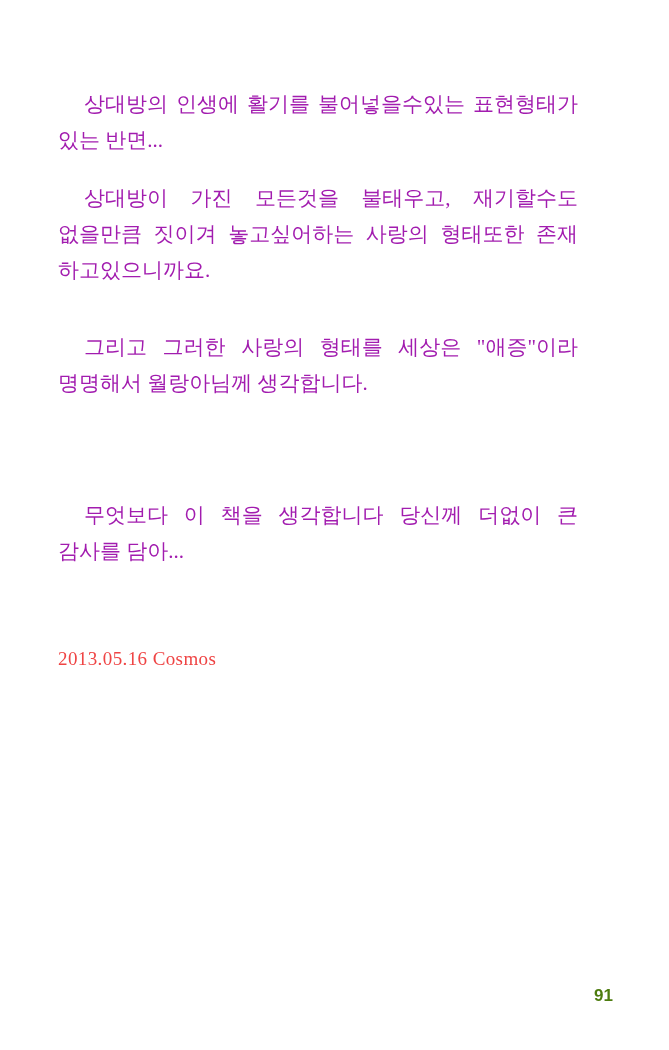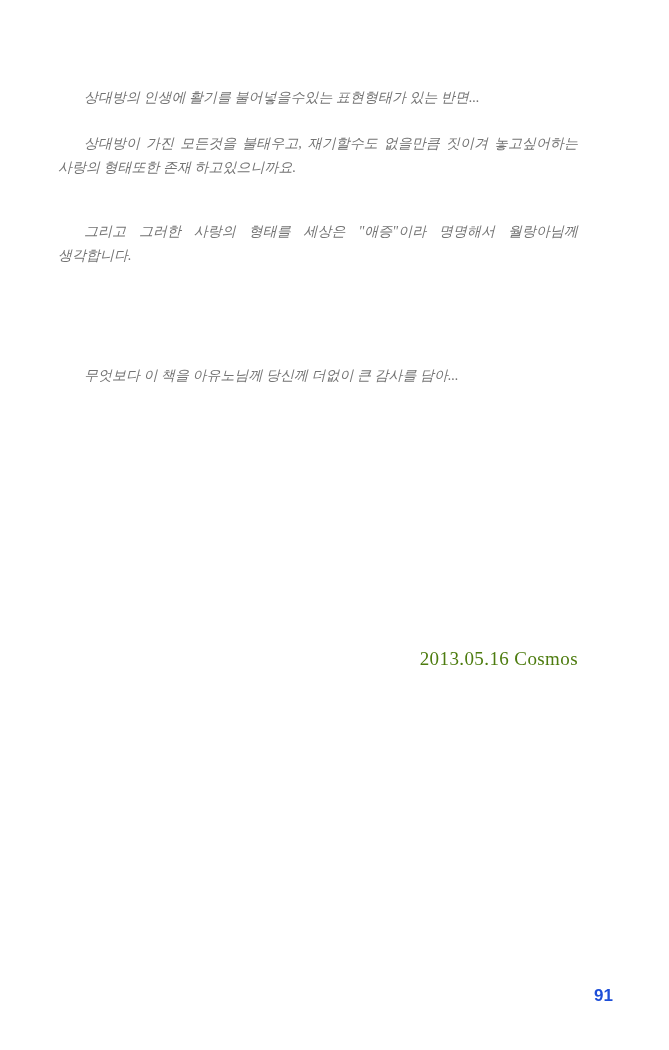--- a/index.html
+++ b/index.html
@@ -20,54 +20,52 @@
     inset: 0;
     padding: 0;
   }
   .content {
     position: absolute;
     left: 58px;
     top: 86px;
     width: 520px;
   }
   .para {
-    font-size: 14px;
+    font-size: 21px;
     line-height: 1.72;
     text-align: justify;
     text-justify: inter-word;
     margin: 0 0 0 0;
     word-break: keep-all;
-    color: #737373;
-    font-style: italic;
+    color: #a21caf;
   }
   .indent {
     text-indent: 26px;
   }
   .gap-sm { height: 22px; }
   .gap-md { height: 40px; }
   .gap-lg { height: 64px; }
   .gap-xl { height: 32px; }
   .signature {
     position: absolute;
     left: 58px;
     top: 648px;
     width: 520px;
-    text-align: right;
     font-size: 19px;
     letter-spacing: 0.4px;
-    color: #4d7c0f;
+    color: #ef4444;
   }
   .folio {
     position: absolute;
     right: 56px;
     bottom: 44px;
     font-size: 17px;
     font-family: "Liberation Sans", sans-serif;
     font-weight: bold;
-    color: #1d4ed8;
+    color: #4d7c0f;
   }
 </style>
 </head>
 <body>
 
 <div class="page">
 
   <div class="content">
 
     <p class="para indent">상대방의 인생에 활기를 불어넣을수있는 표현형태가 있는 반면...</p>
@@ -75,21 +73,21 @@
 
     <p class="para indent">상대방이 가진 모든것을 불태우고, 재기할수도 없을만큼 짓이겨 놓고싶어하는 사랑의 형태또한 존재 하고있으니까요.</p>
     <div class="gap-md"></div>
 
     <p class="para indent">그리고 그러한 사랑의 형태를 세상은 "애증"이라 명명해서 월랑아님께 생각합니다.</p>
     <div class="gap-lg"></div>
 
 
     <div class="gap-xl"></div>
 
-    <p class="para indent">무엇보다 이 책을 아유노님께 당신께 더없이 큰 감사를 담아...</p>
+    <p class="para indent">무엇보다 이 책을 생각합니다 당신께 더없이 큰 감사를 담아...</p>
 
   </div>
 
   <div class="signature">2013.05.16 Cosmos</div>
 
   <div class="folio">91</div>
 
 </div>
 
 </body></html>

